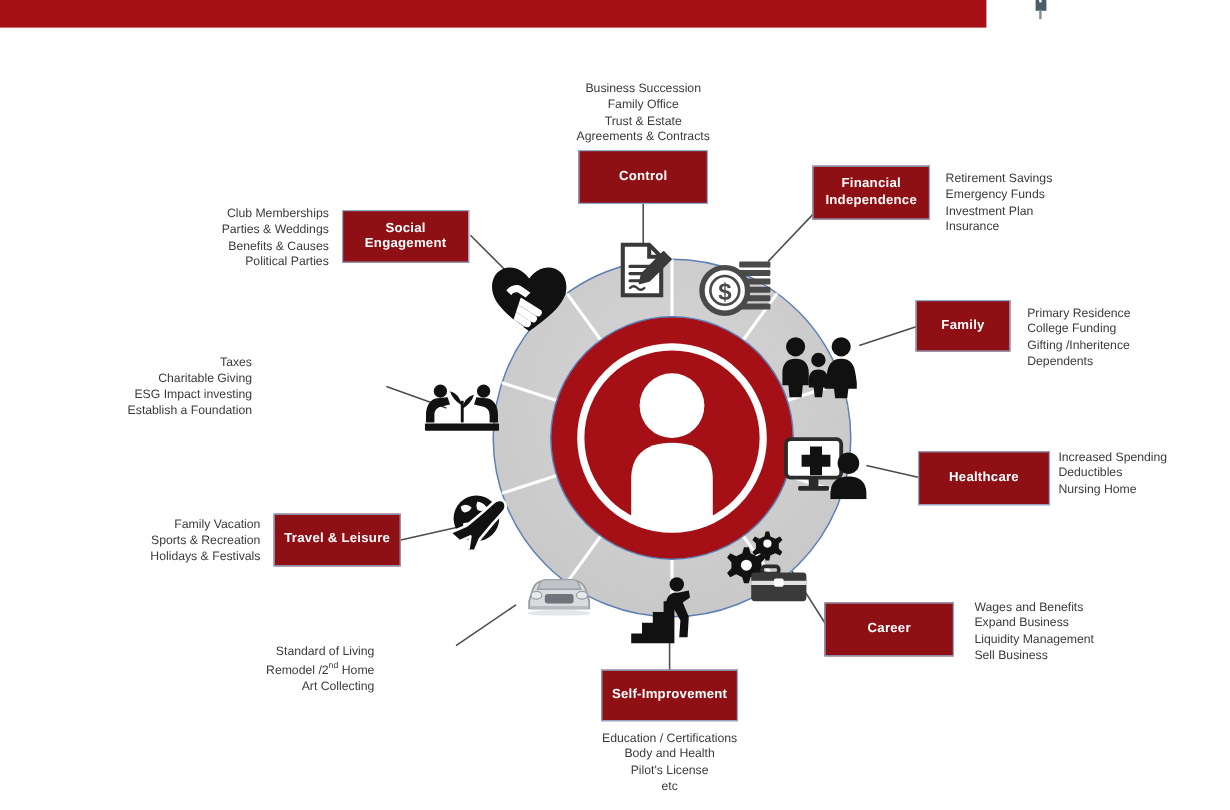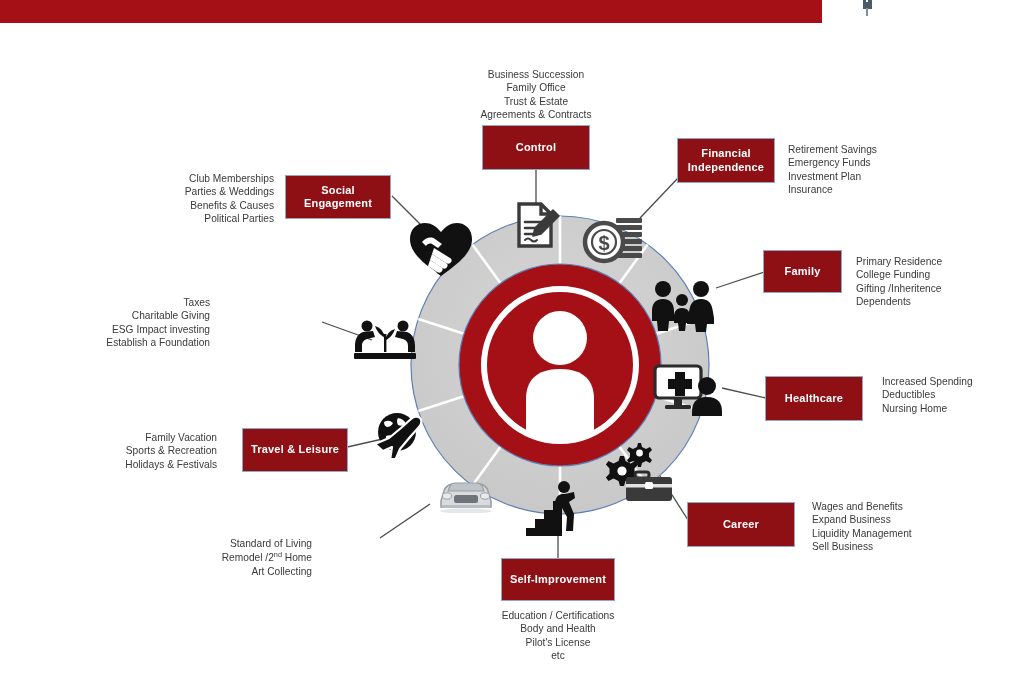--- a/index.html
+++ b/index.html
@@ -333,32 +333,32 @@
 
   <div class="node-box" style="left:482px; top:125px; width:108px; height:45px;">Control</div>
   <div class="node-desc desc-center" style="left:443px; top:68px; width:186px;">Business Succession<br>Family Office<br>Trust &amp; Estate<br>Agreements &amp; Contracts</div>
 
   <div class="node-box" style="left:677px; top:138px; width:98px; height:45px;">Financial<br>Independence</div>
   <div class="node-desc desc-right" style="left:788px; top:143px; width:190px;">Retirement Savings<br>Emergency Funds<br>Investment Plan<br>Insurance</div>
 
   <div class="node-box" style="left:763px; top:250px; width:79px; height:43px;">Family</div>
   <div class="node-desc desc-right" style="left:856px; top:255px; width:190px;">Primary Residence<br>College Funding<br>Gifting /Inheritence<br>Dependents</div>
 
-  <div class="node-box" style="left:765px; top:376px; width:98px; height:45px;">Healthcare</div>
+  <div class="node-box" style="left:765px; top:376px; width:110px; height:45px;">Healthcare</div>
   <div class="node-desc desc-right" style="left:882px; top:375px; width:190px;">Increased Spending<br>Deductibles<br>Nursing Home</div>
 
   <div class="node-box" style="left:687px; top:502px; width:108px; height:45px;">Career</div>
   <div class="node-desc desc-right" style="left:812px; top:500px; width:200px;">Wages and Benefits<br>Expand Business<br>Liquidity Management<br>Sell Business</div>
 
   <div class="node-box" style="left:501px; top:558px; width:114px; height:43px;">Self-Improvement</div>
   <div class="node-desc desc-center" style="left:473px; top:609px; width:170px;">Education / Certifications<br>Body and Health<br>Pilot's License<br>etc</div>
 
   <div class="node-desc desc-left" style="left:120px; top:537px; width:192px;">Standard of Living<br>Remodel /2<sup style="font-size:.72em">nd</sup> Home<br>Art Collecting</div>
 
-  <div class="node-box" style="left:228px; top:428px; width:106px; height:44px;margin-left:14px;">Travel &amp; Leisure</div>
+  <div class="node-box" style="left:228px; top:428px; width:106px; height:44px;">Travel &amp; Leisure</div>
   <div class="node-desc desc-left" style="left:25px; top:431px; width:192px;">Family Vacation<br>Sports &amp; Recreation<br>Holidays &amp; Festivals</div>
 
   <div class="node-desc desc-left" style="left:18px; top:296px; width:192px;">Taxes<br>Charitable Giving<br>ESG Impact investing<br>Establish a Foundation</div>
 
   <div class="node-box" style="left:285px; top:175px; width:106px; height:44px;">Social<br>Engagement</div>
   <div class="node-desc desc-left" style="left:82px; top:172px; width:192px;">Club Memberships<br>Parties &amp; Weddings<br>Benefits &amp; Causes<br>Political Parties</div>
 
 </div>
 
 </body></html>

